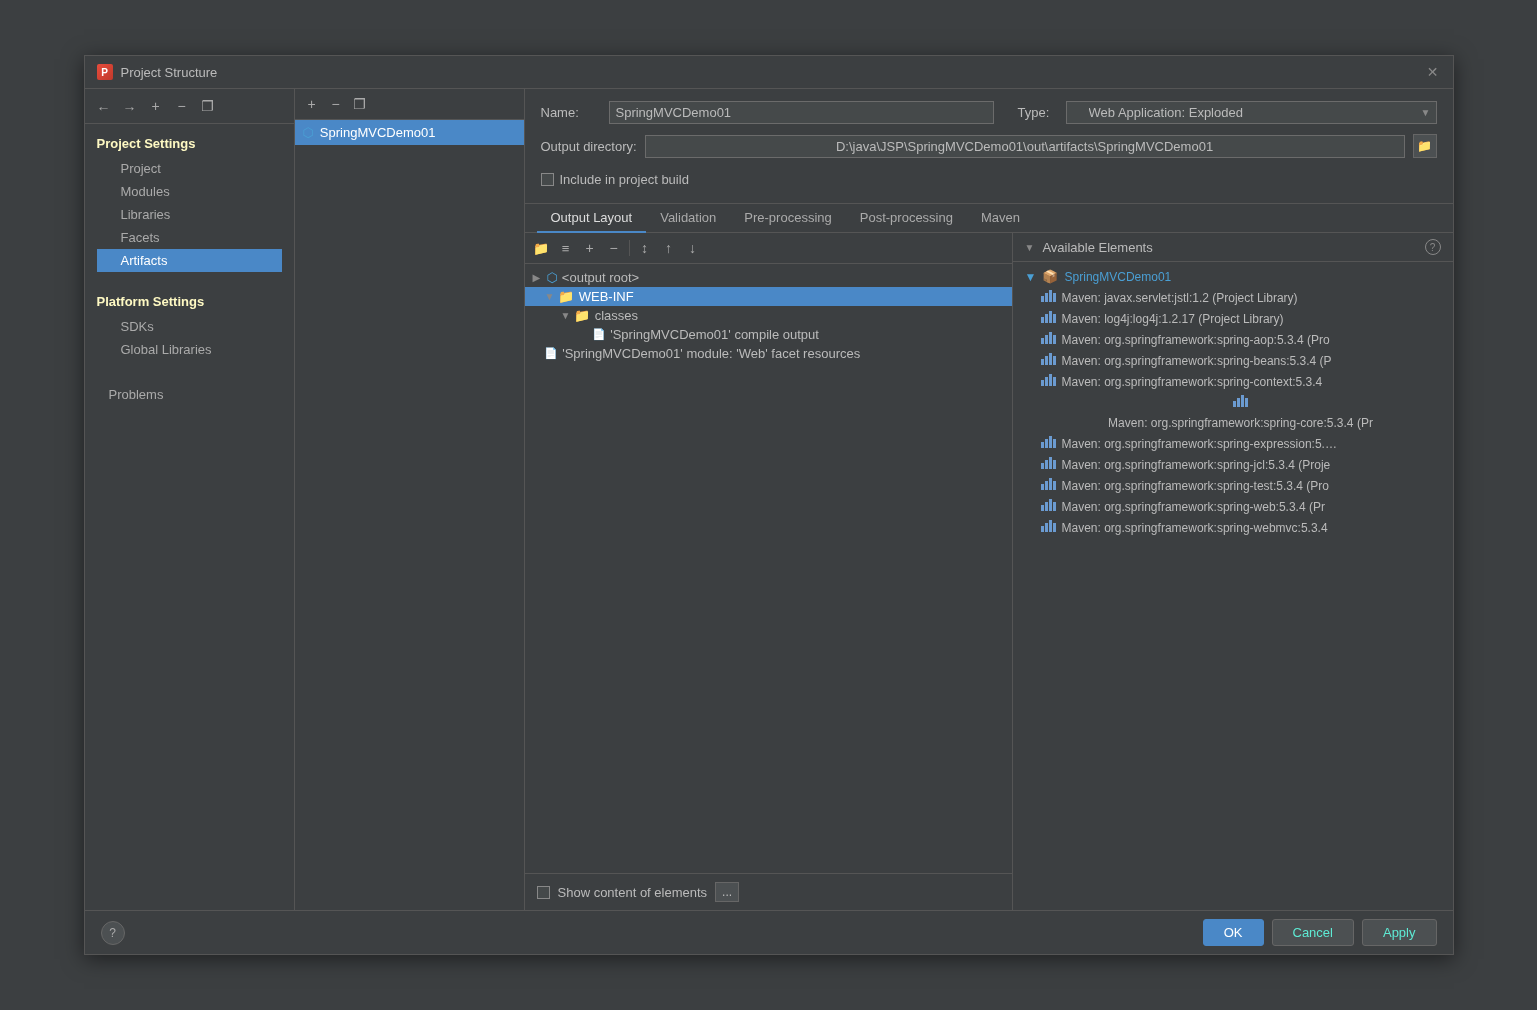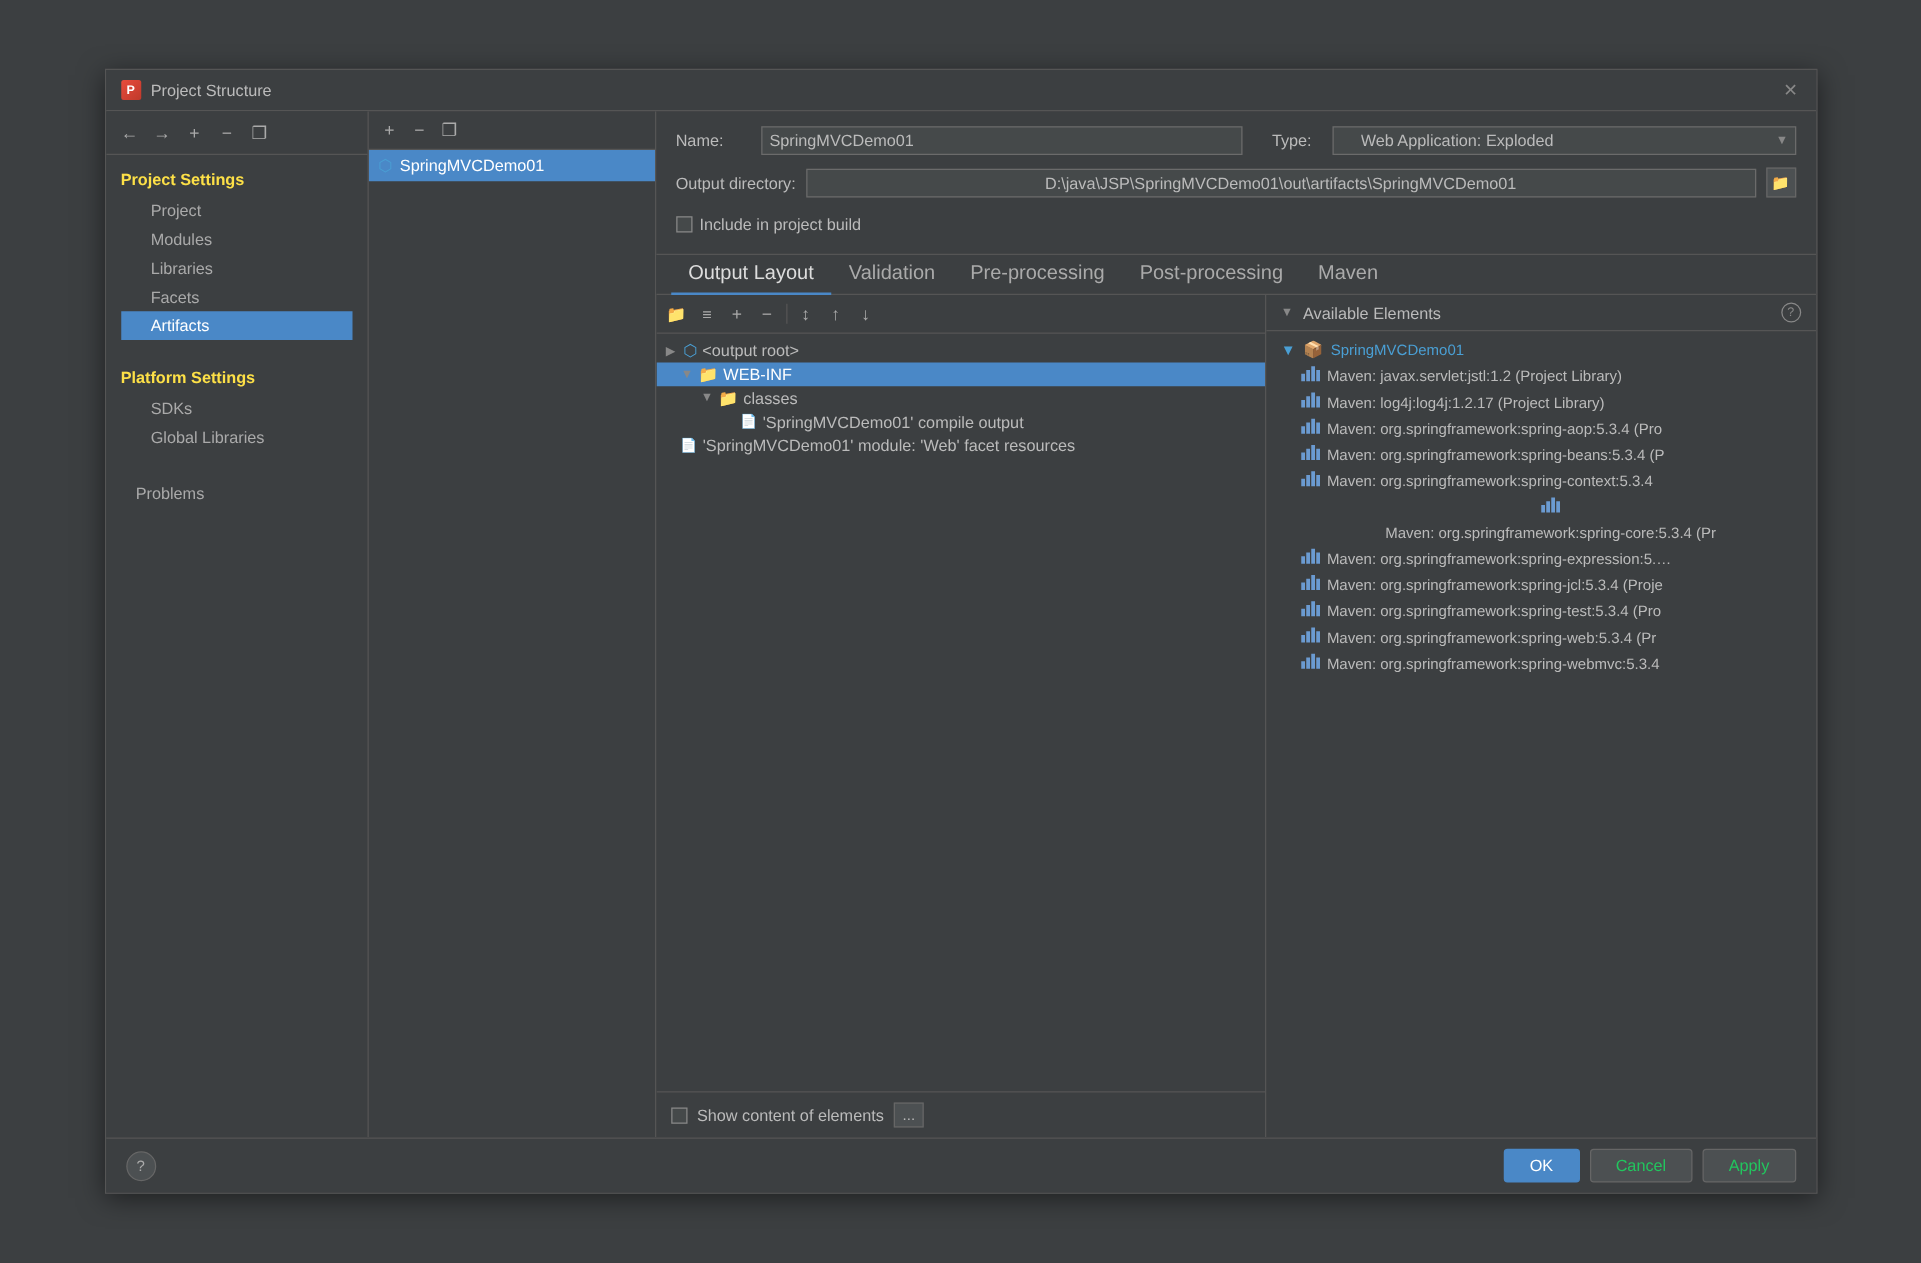--- a/index.html
+++ b/index.html
@@ -85,21 +85,21 @@
       color: #aaa;
       font-size: 14px;
     }
 
     .nav-section {
       padding: 8px 0;
     }
 
     .nav-header {
       font-weight: bold;
-      color: #fde047;
+      color: #fef9c3;
       padding: 4px 12px;
       font-size: 13px;
     }
 
     .nav-item {
       padding: 4px 12px 4px 24px;
       cursor: pointer;
       color: #aaa;
       font-size: 13px;
     }
@@ -244,21 +244,21 @@
       display: flex;
       border-bottom: 1px solid #555;
       padding: 0 12px;
       background: #3c3f41;
     }
 
     .tab {
       padding: 6px 14px;
       cursor: pointer;
       color: #aaa;
-      font-size: 16px;
+      font-size: 13px;
       border-bottom: 2px solid transparent;
       margin-bottom: -1px;
     }
     .tab.active {
       color: #ddd;
       border-bottom: 2px solid #4a88c7;
     }
 
     
     .output-layout-area {
@@ -403,21 +403,21 @@
       gap: 8px;
     }
 
     .action-btn {
       padding: 5px 20px;
       font-size: 13px;
       cursor: pointer;
       border-radius: 3px;
       border: 1px solid #666;
       background: #4c5052;
-      color: #22c55e;
+      color: #5eead4;
     }
     .action-btn.primary {
       background: #4a88c7;
       border-color: #4a88c7;
       color: white;
     }
 
     .help-btn {
       width: 24px; height: 24px;
       border: 1px solid #666;

